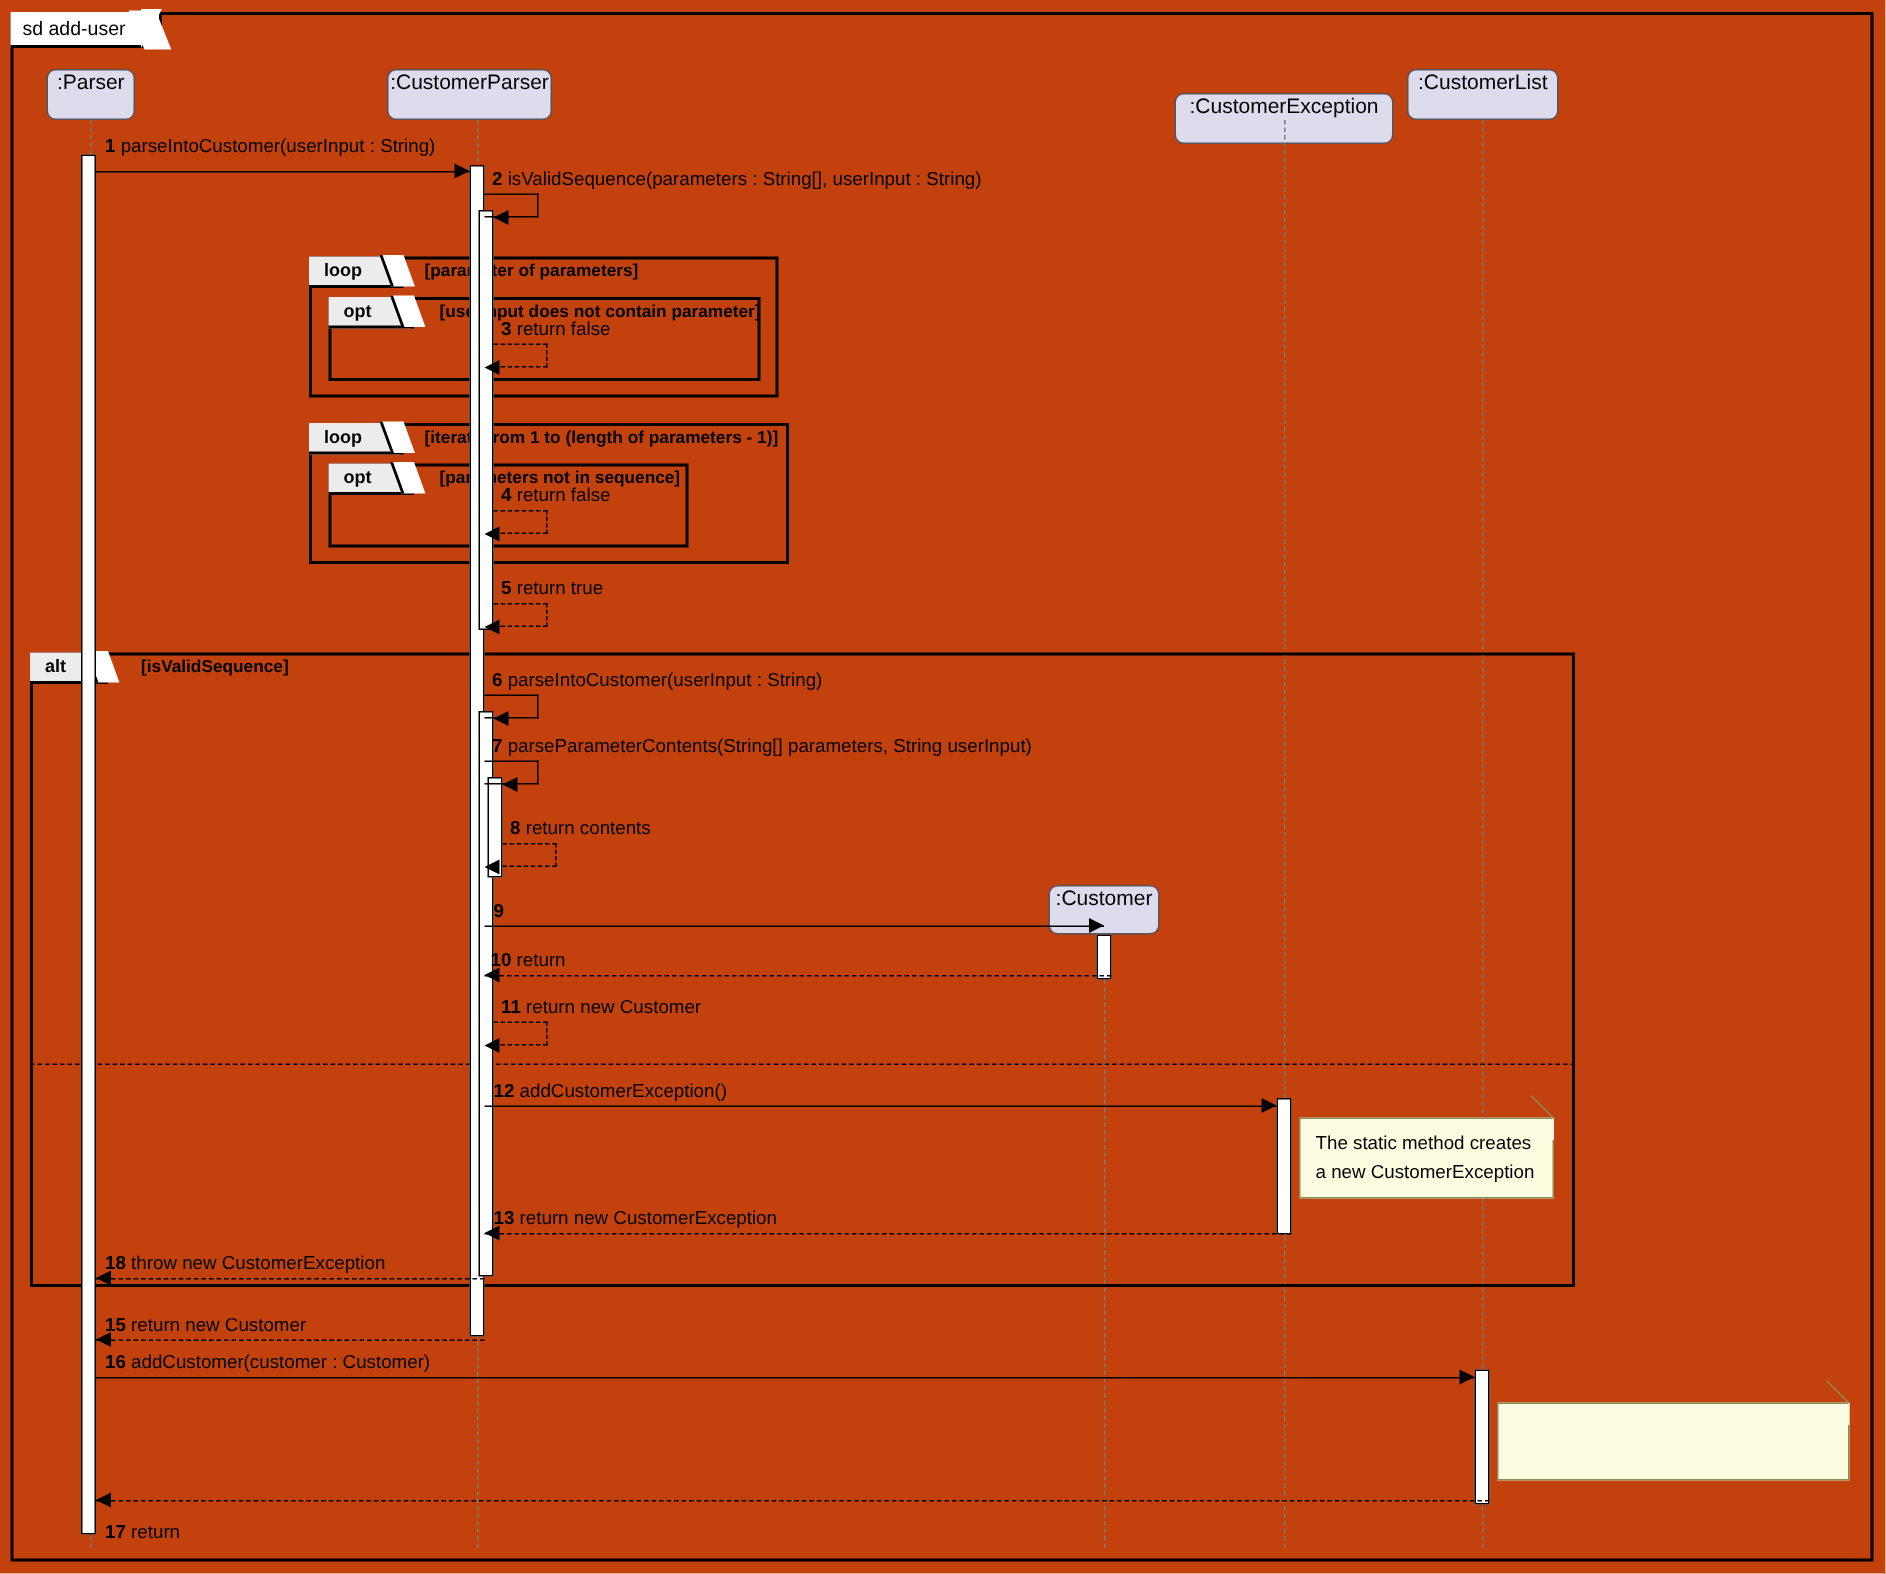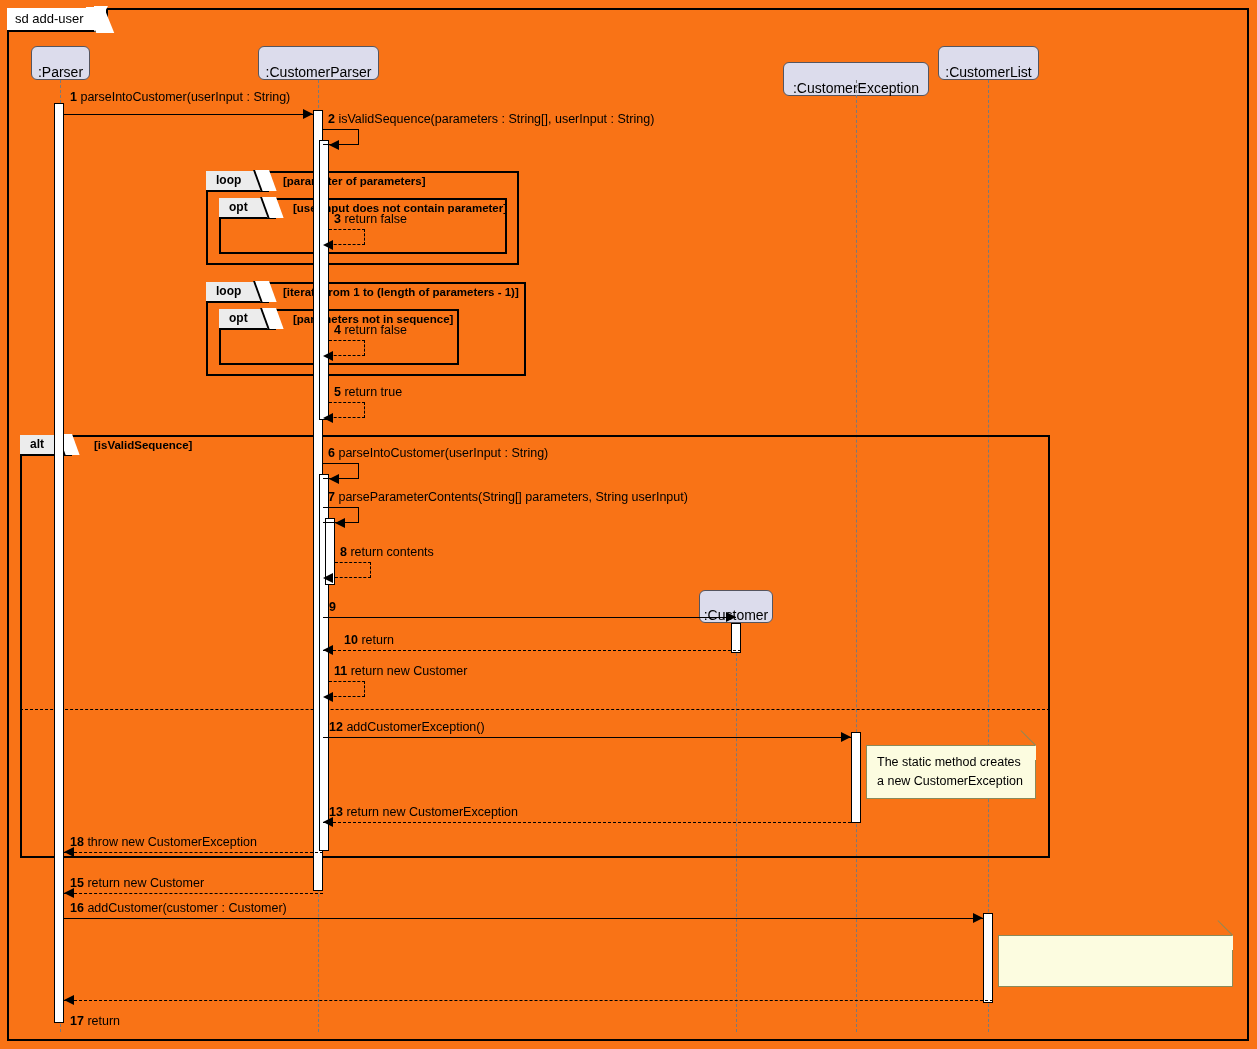--- a/index.html
+++ b/index.html
@@ -5,21 +5,21 @@
   html,body{margin:0;padding:0;background:#ffffff;}
   body{
     font-family:"Liberation Sans", sans-serif;
     -webkit-font-smoothing:antialiased;
   }
   #canvas{
     position:relative;
     width:1257px;
     height:1049px;
     overflow:hidden;
-    background:#f97316;
+    background:#c2410c;
   }
   
   .frame{
     position:absolute;
     left:7px; top:8px;
     width:1242px; height:1033px;
     border:2px solid #000;
     box-sizing:border-box;
   }
   .frame-tab{
@@ -56,21 +56,21 @@
   .lifebox{
     position:absolute;
     box-sizing:border-box;
     background:#dcdcec;
     border:1px solid #55555f;
     border-radius:6px;
     font-size:14px;
     color:#000;
     text-align:center;
     line-height:1;
-    display:flex;align-items:flex-end;justify-content:center;
+    display:flex;align-items:flex-start;justify-content:center;
     white-space:nowrap;
   }
   
   .lifeline{
     position:absolute;
     width:0;
     border-left:1px dashed #7a7a7a;
   }
   
   .act{
@@ -204,21 +204,21 @@
   <div class="frame-tab">
     <span>sd add-user</span>
     <span class="cut"></span>
   </div>
 
   <div id="layer-lifelines">
       <div class="lifebox" style="left: 31px; top: 46px; width: 59px; height: 34px;">
         <span>:Parser</span>
       </div>
       <div class="lifeline" style="left: 60px; top: 80px; height: 952px;"></div>
-      <div class="lifebox" style="left: 258px; top: 46px; width: 121px; height: 34px;">
+      <div class="lifebox" style="left: 258px; top: 46px; width: 110px; height: 34px;">
         <span>:CustomerParser</span>
       </div>
       <div class="lifeline" style="left: 318px; top: 80px; height: 952px;"></div>
       <div class="lifebox" style="left: 783px; top: 62px; width: 146px; height: 34px;">
         <span>:CustomerException</span>
       </div>
       <div class="lifeline" style="left: 856px; top: 80px; height: 952px;"></div>
       <div class="lifebox" style="left: 938px; top: 46px; width: 101px; height: 34px;">
         <span>:CustomerList</span>
       </div>
@@ -279,21 +279,21 @@
       <div class="arrow-l" style="left: 335px; top: 518px;"></div>
       <div class="msg-label" style="top: 490px; left: 328px;"><b>7</b> parseParameterContents(String[] parameters, String userInput)</div>
       <div class="self dashed" style="left: 335px; top: 562px; width: 36px; height: 16px;"></div>
       <div class="arrow-l" style="left: 323px; top: 573px;"></div>
       <div class="msg-label" style="top: 545px; left: 340px;"><b>8</b> return contents</div>
       <div class="msg-line" style="left: 323px; top: 617px; width: 413px;"></div>
       <div class="arrow-r" style="top: 612px; left: 726px;"></div>
       <div class="msg-label" style="top: 600px; left: 329px;"><b>9</b></div>
       <div class="msg-line dashed" style="left: 323px; top: 650px; width: 418px;"></div>
       <div class="arrow-l" style="top: 645px; left: 323px;"></div>
-      <div class="msg-label" style="top: 633px; left: 344px;"><b>10</b> return</div>
+      <div class="msg-label" style="top: 633px; left: 327px;"><b>10</b> return</div>
       <div class="self dashed" style="left: 329px; top: 681px; width: 36px; height: 16px;"></div>
       <div class="arrow-l" style="left: 323px; top: 692px;"></div>
       <div class="msg-label" style="top: 664px; left: 334px;"><b>11</b> return new Customer</div>
       <div class="msg-line" style="left: 323px; top: 737px; width: 528px;"></div>
       <div class="arrow-r" style="top: 732px; left: 841px;"></div>
       <div class="msg-label" style="top: 720px; left: 329px;"><b>12</b> addCustomerException()</div>
       <div class="msg-line dashed" style="left: 323px; top: 822px; width: 538px;"></div>
       <div class="arrow-l" style="top: 817px; left: 323px;"></div>
       <div class="msg-label" style="top: 805px; left: 329px;"><b>13</b> return new CustomerException</div>
       <div class="msg-line dashed" style="left: 64px; top: 852px; width: 259px;"></div>

